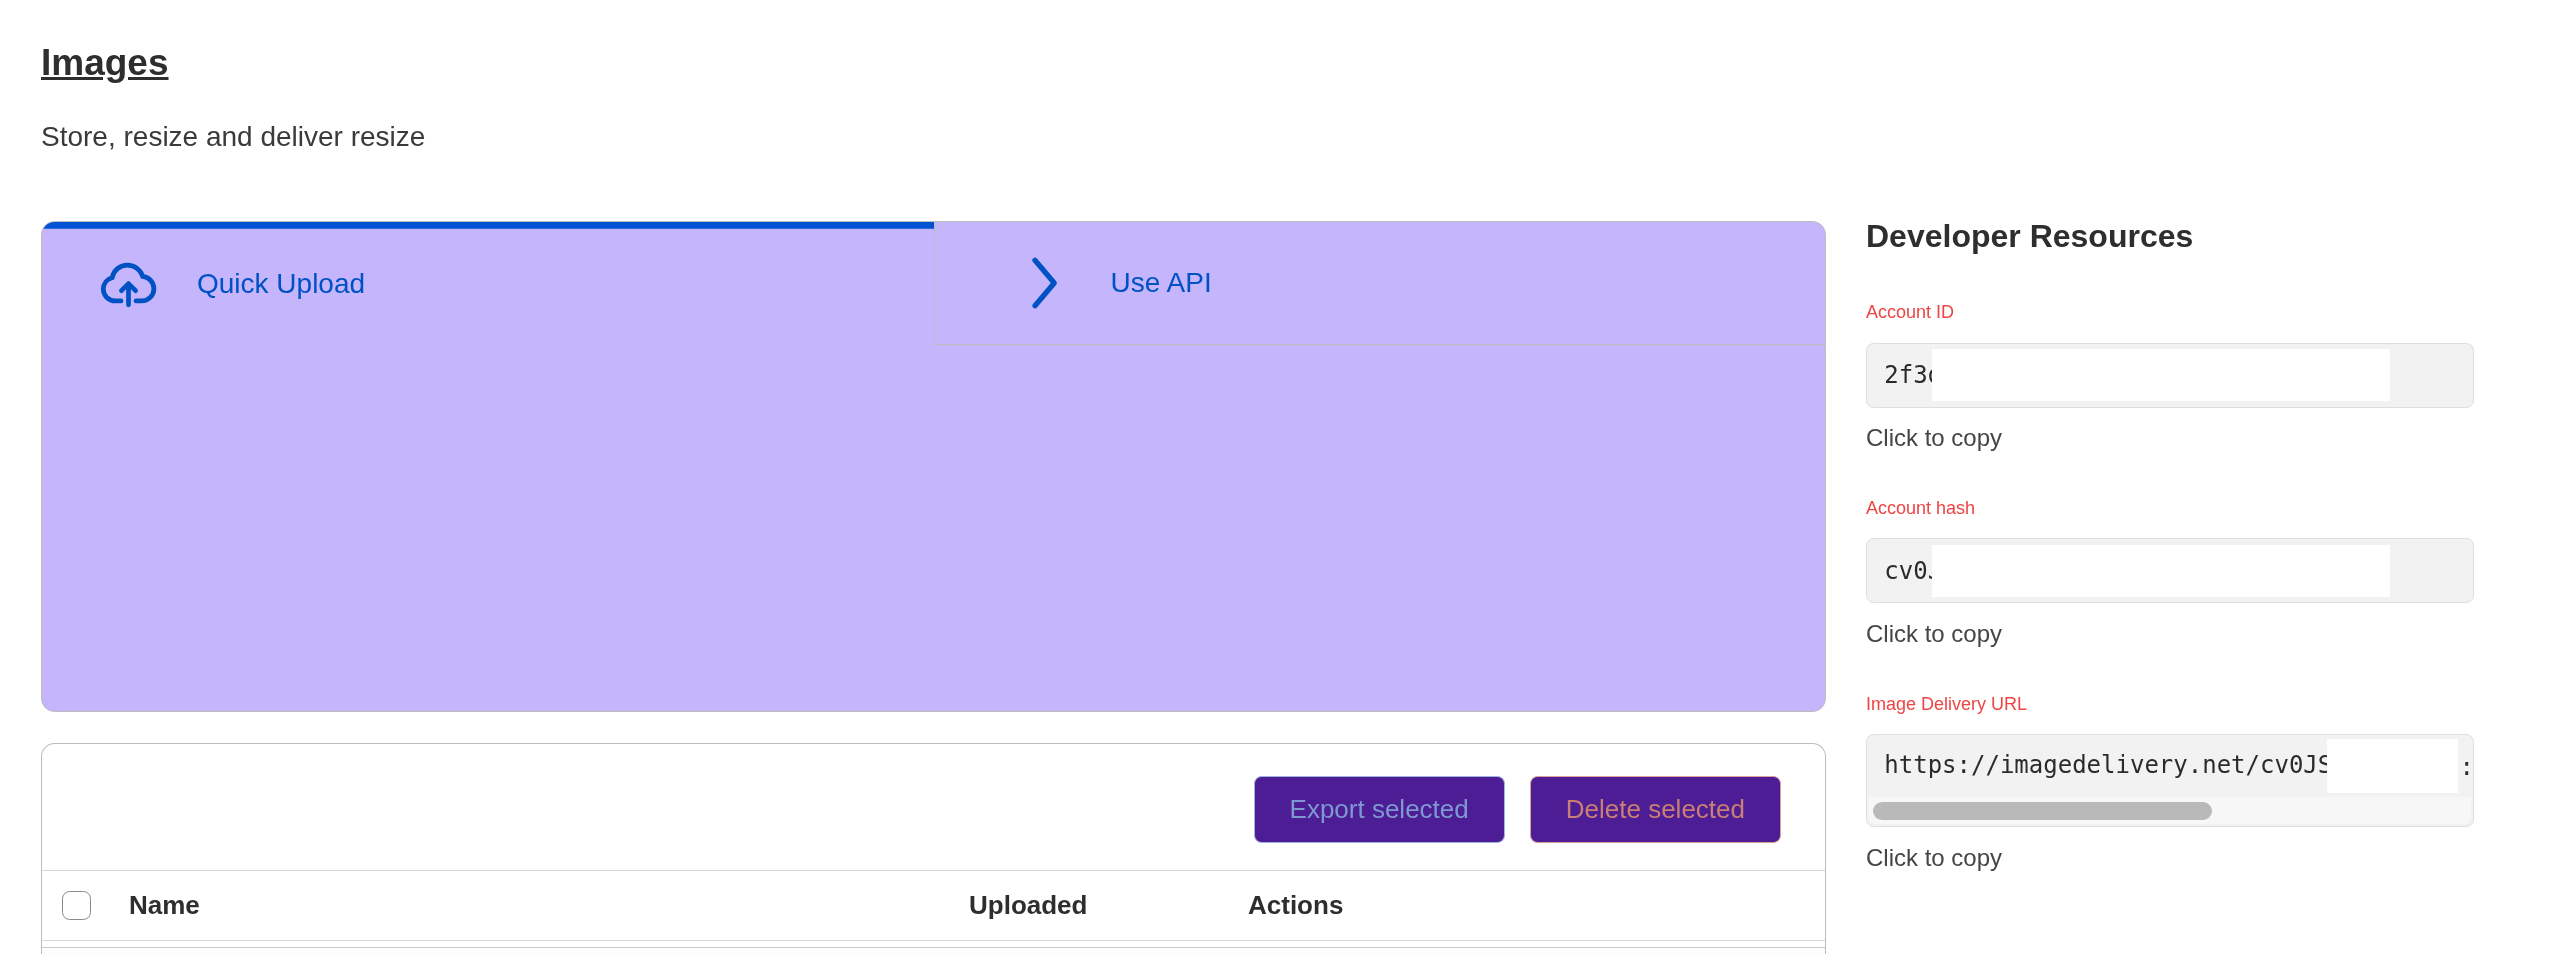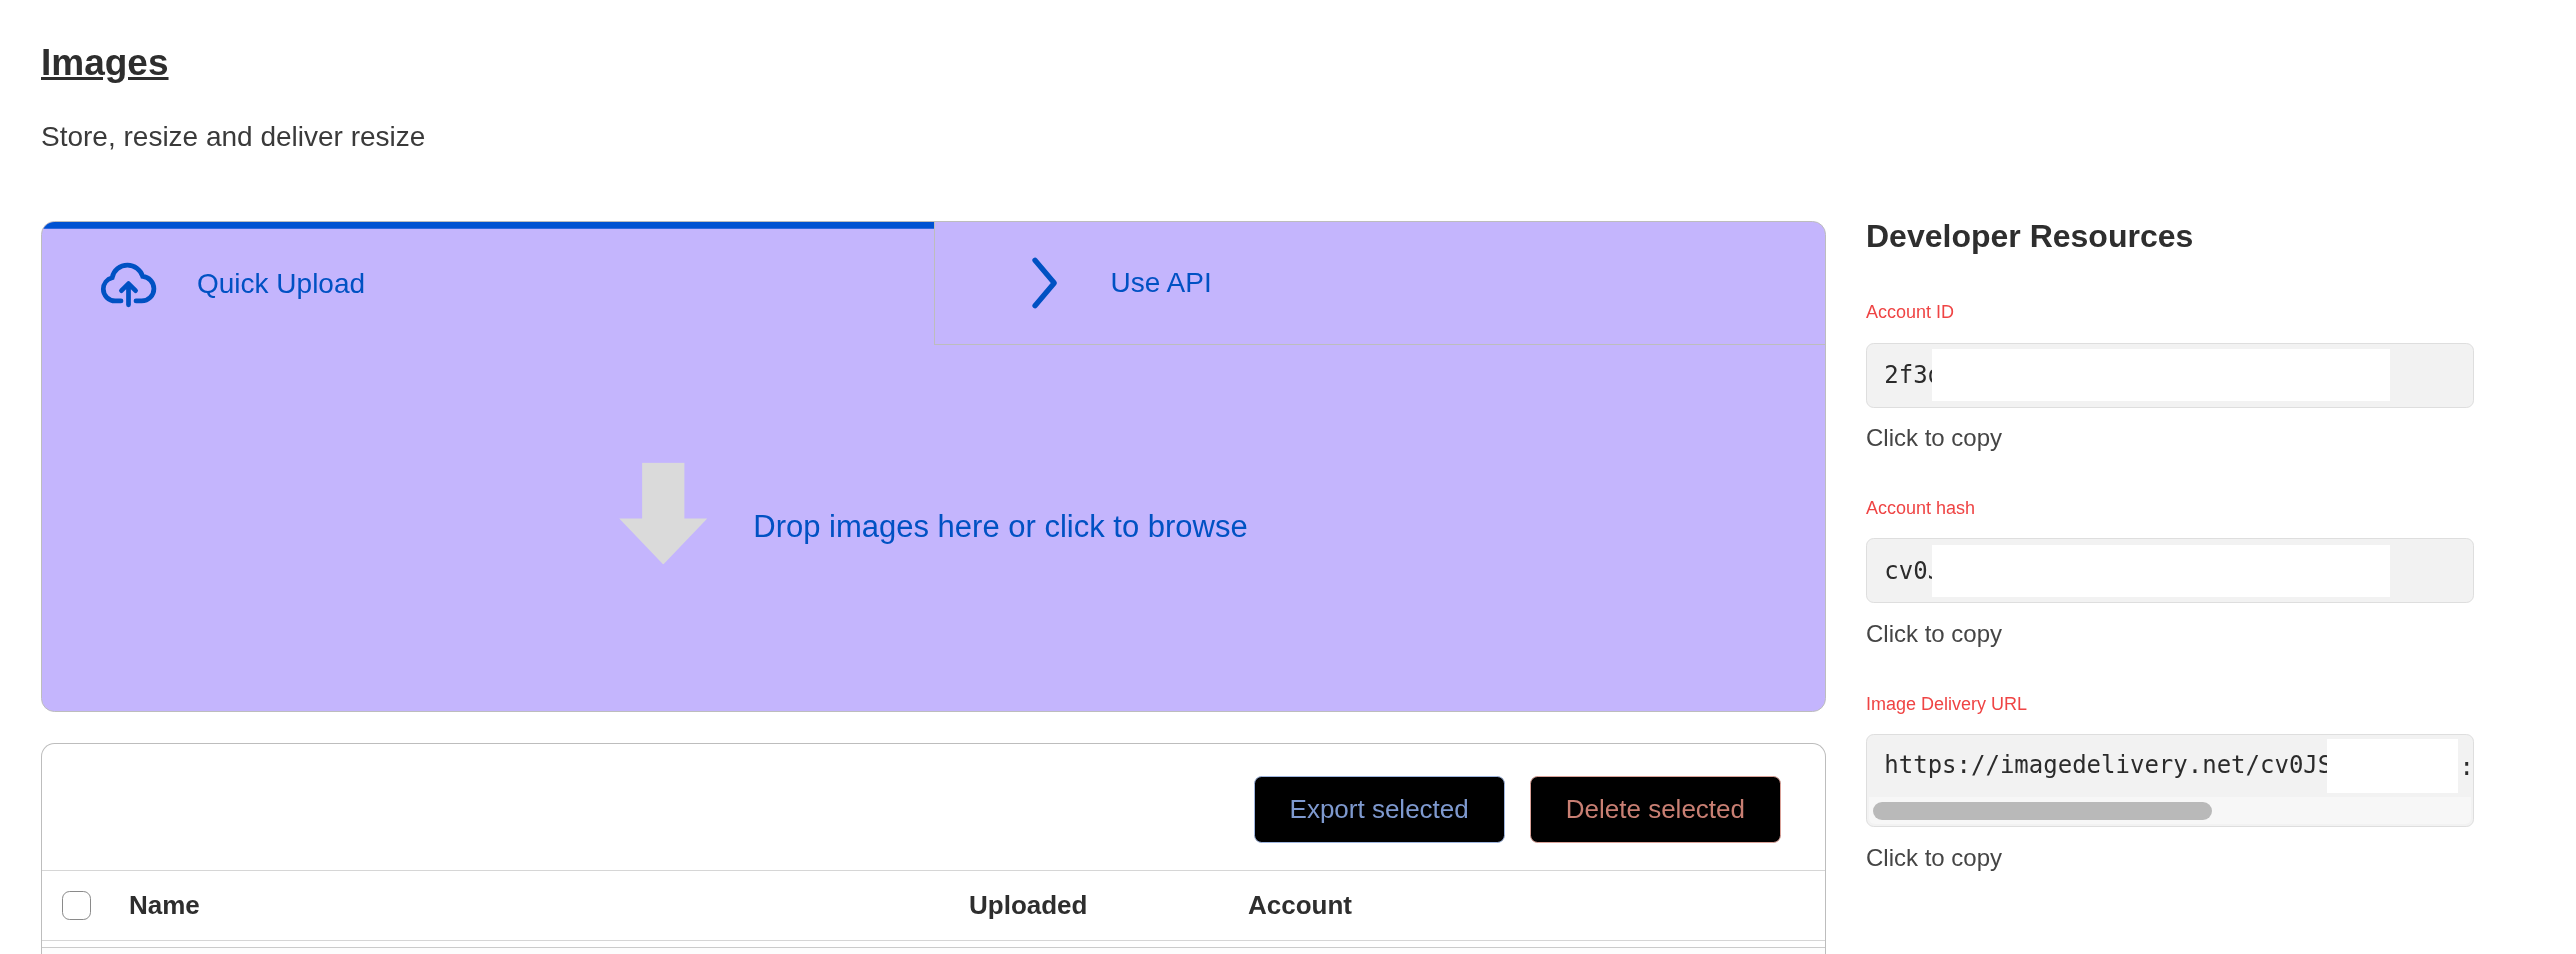--- a/index.html
+++ b/index.html
@@ -44,21 +44,21 @@
 
   
   .list-panel {
     margin-top:31px; height:214px;
     border:1.9px solid #bdbdbd; border-bottom:none;
     border-radius:13.5px 13.5px 0 0; background:#fff;
   }
   .toolbar { display:flex; justify-content:flex-end; gap:25px; padding:32px 44px 27px; }
   .btn {
     height:67px; padding:0 35px; font-size:26px; line-height:63px;
-    background:#000000; border-radius:7.7px; cursor:pointer;
+    background:#4c1d95; border-radius:7.7px; cursor:pointer;
     font-family:"Liberation Sans", sans-serif;
   }
   .btn-export { border:1.9px solid #9fb5de; color:#7e99cf; }
   .btn-delete { border:1.9px solid #d9a198; color:#c97f73; }
 
   .table-header {
     border-top:1.9px solid #d6d6d6; border-bottom:1.9px solid #d6d6d6;
     height:71px; display:flex; align-items:center; padding-left:20px;
     font-size:26px; font-weight:bold; color:#2e2e2e;
   }
@@ -116,36 +116,32 @@
       </div>
       <div class="tab tab-inactive">
         <span class="chev-icon">
           <svg width="35" height="56" viewBox="0 0 20 32" fill="none">
             <path d="M4 3 L15 16 L4 29" stroke="#0051c3" stroke-width="3" stroke-linecap="round" stroke-linejoin="round"></path>
           </svg>
         </span>
         <span class="tab-label">Use API</span>
       </div>
     </div>
-    <div class="dropzone">
-      <div class="down-arrow"></div>
-      <span class="dz-text">Drop images here or click to browse</span>
-    </div>
   </div>
 
   <div class="list-panel">
     <div class="toolbar">
       <button class="btn btn-export">Export selected</button>
       <button class="btn btn-delete">Delete selected</button>
     </div>
     <div class="table-header">
       <span class="checkbox"></span>
       <span class="th-name">Name</span>
       <span class="th-uploaded">Uploaded</span>
-      <span class="th-actions">Account</span>
+      <span class="th-actions">Actions</span>
     </div>
     <div class="row-stub"></div>
   </div>
 </div>
 
 <div class="right-col">
   <h2 class="dev-heading">Developer Resources</h2>
 
   <div class="field">
     <div class="field-label">Account ID</div>

